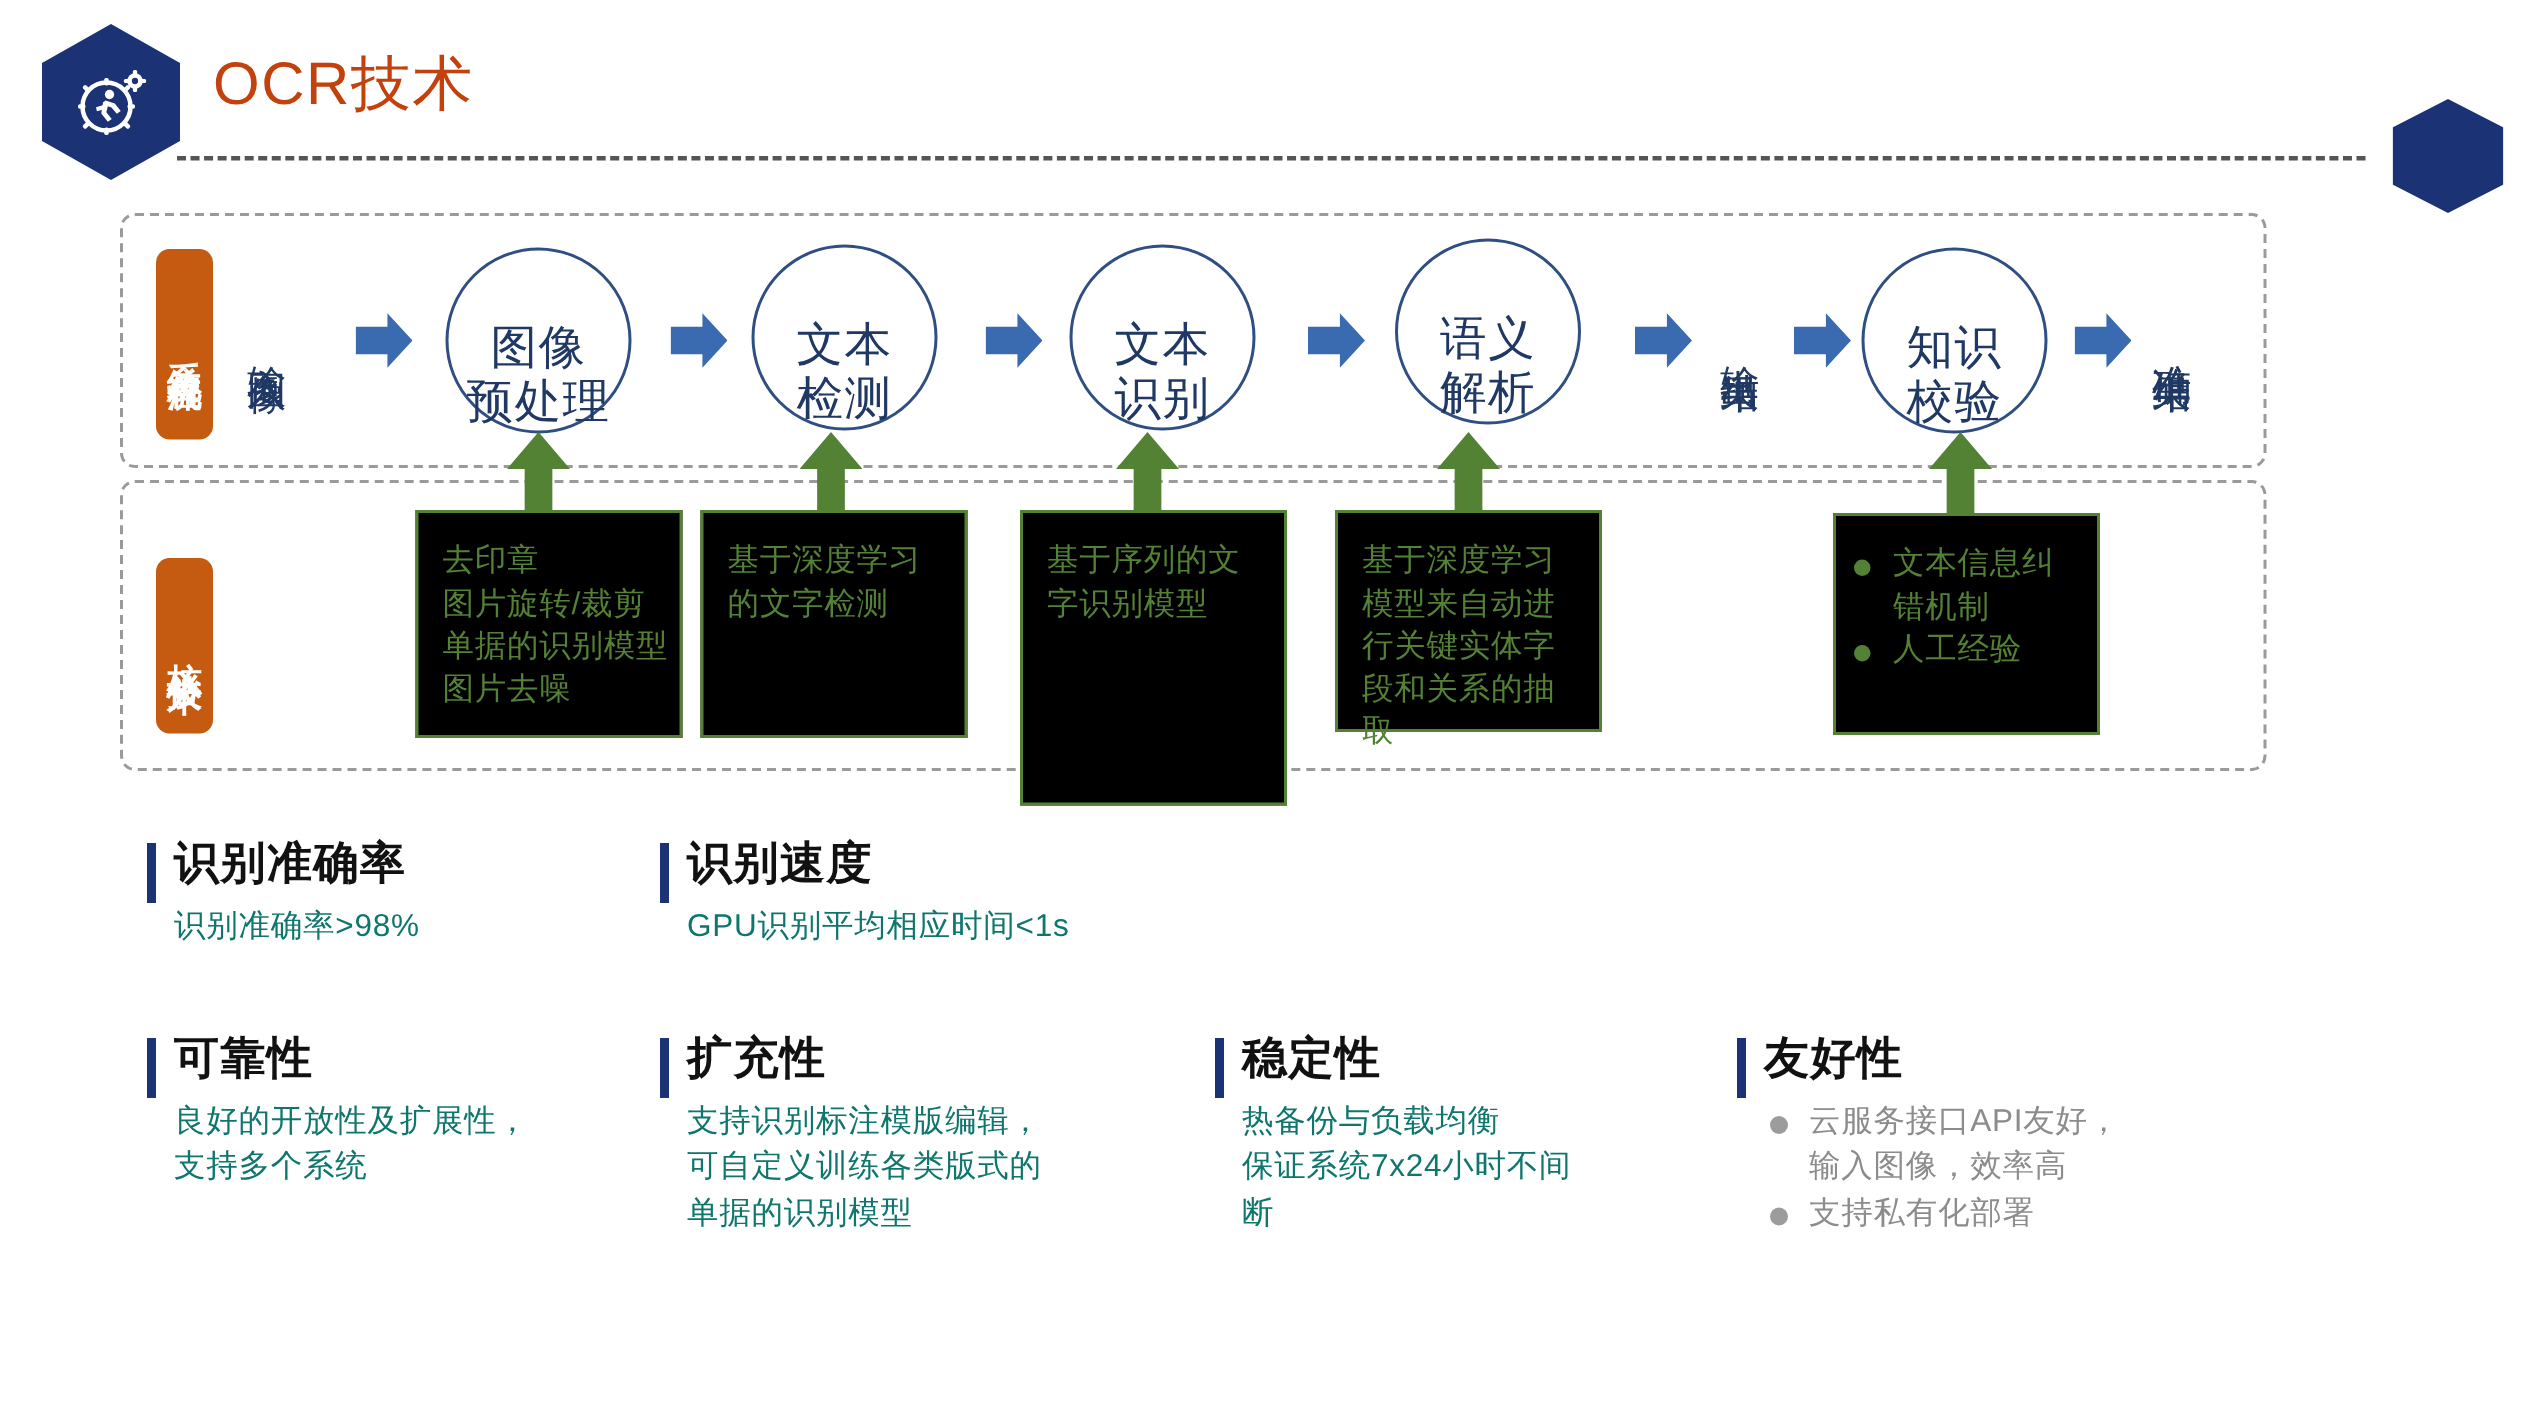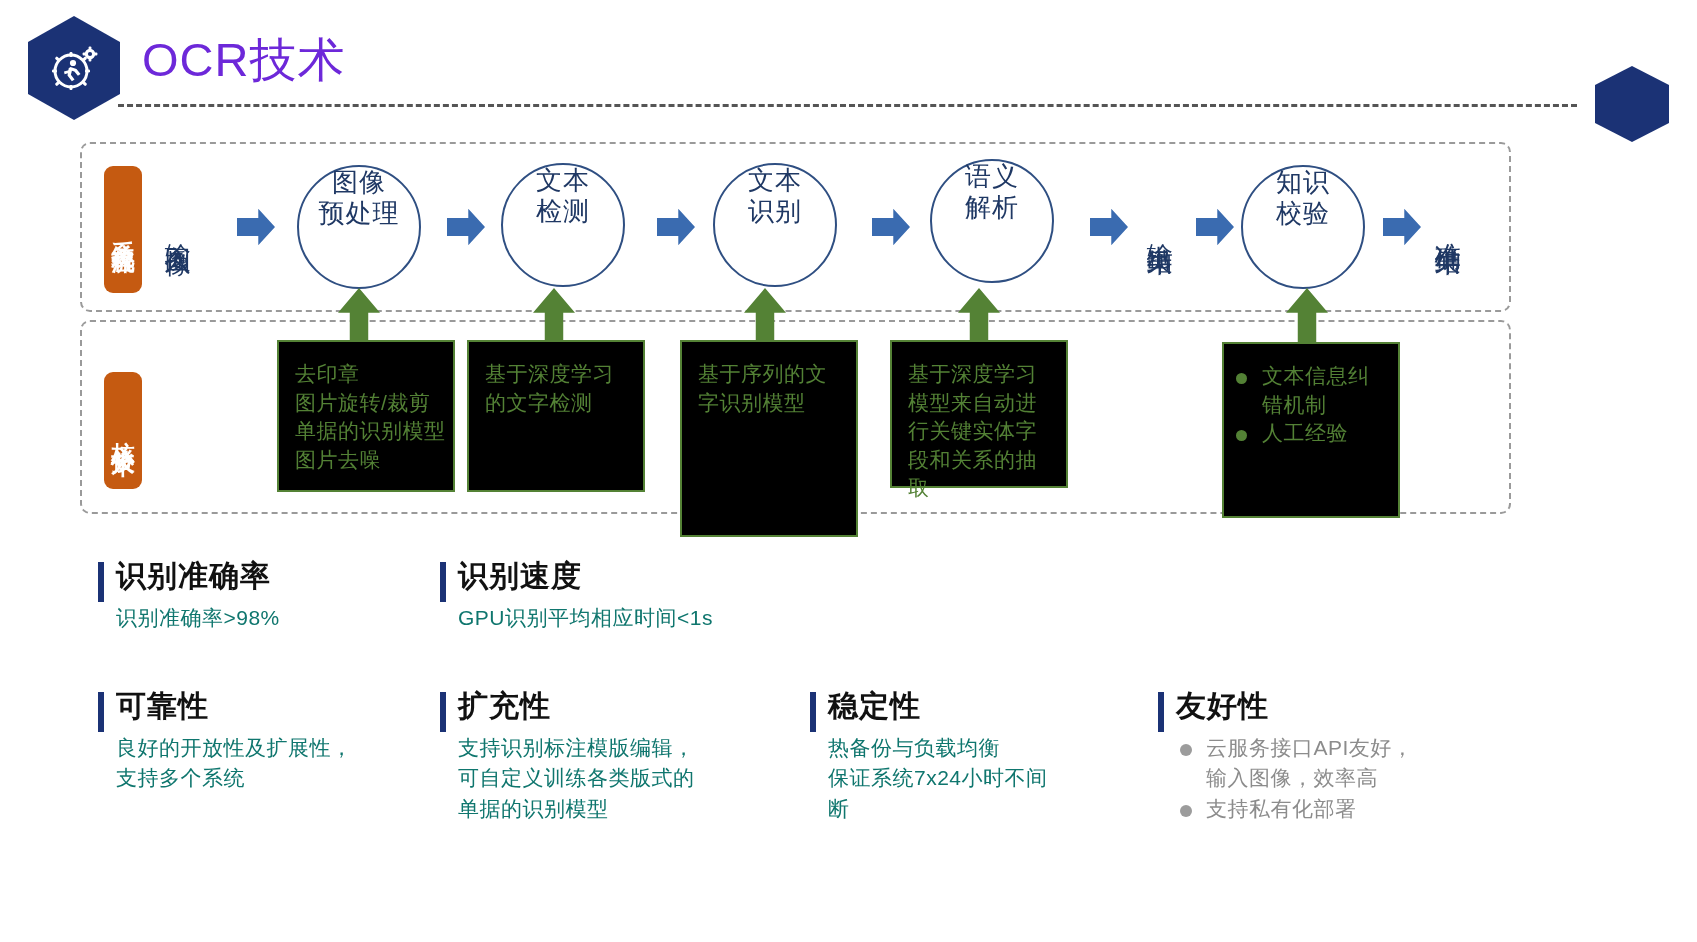--- a/index.html
+++ b/index.html
@@ -17,21 +17,21 @@
   .header{position:absolute;left:0;top:0;width:100%;height:140px;}
   .logo-hex{
     position:absolute;left:28px;top:16px;width:92px;height:104px;
     background:#1b3275;
     clip-path:polygon(50% 0%,100% 25%,100% 75%,50% 100%,0% 75%,0% 25%);
     display:flex;align-items:center;justify-content:center;
   }
   .logo-hex svg{display:block;}
   .title{
     position:absolute;left:142px;top:34px;
-    font-size:47px;line-height:1.1;color:#6d28d9;letter-spacing:1px;
+    font-size:40px;line-height:1.1;color:#c2410c;letter-spacing:1px;
     font-weight:400;white-space:nowrap;
   }
   .header-rule{
     position:absolute;left:118px;top:104px;right:120px;
     border-top:3px dashed #555;height:0;
   }
   .deco-hex{
     position:absolute;right:28px;top:66px;width:74px;height:76px;
     background:#1b3275;
     clip-path:polygon(50% 0%,100% 25%,100% 75%,50% 100%,0% 75%,0% 25%);
@@ -64,22 +64,22 @@
     font-weight:500;
     display:flex;align-items:center;justify-content:center;
   }
   #lbl-input{left:164px;top:166px;height:124px;}
   #lbl-output{left:1146px;top:166px;height:124px;}
   #lbl-final{left:1434px;top:166px;height:124px;}
 
   .node{
     position:absolute;width:124px;height:124px;border-radius:50%;
     border:2px solid #2f4f82;background:#fff;
-    display:flex;align-items:flex-start;justify-content:center;text-align:center;
-    color:#1f3864;font-size:26px;line-height:1.18;letter-spacing:1px;
+    display:flex;align-items:flex-end;justify-content:center;text-align:center;
+    color:#1f3864;font-size:31px;line-height:1.18;letter-spacing:1px;
     box-sizing:border-box;font-weight:500;
   }
   #node-1{left:297px;top:165px;}
   #node-2{left:501px;top:163px;}
   #node-3{left:713px;top:163px;}
   #node-4{left:930px;top:159px;}
   #node-5{left:1241px;top:165px;}
 
   .arr-r{
     position:absolute;width:38px;height:38px;
@@ -109,21 +109,21 @@
   .gbox{
     position:absolute;border:2px solid #548235;background:#000000;
     box-sizing:border-box;color:#538135;
     font-size:21px;line-height:1.36;letter-spacing:0.5px;
     padding:18px 14px 10px 16px;
   }
   #gb-1{left:277px;top:340px;width:178px;height:152px;}
   #gb-2{left:467px;top:340px;width:178px;height:152px;}
   #gb-3{left:680px;top:340px;width:178px;height:197px;}
   #gb-4{left:890px;top:340px;width:178px;height:148px;}
-  #gb-5{left:1222px;top:342px;width:178px;height:176px;padding-left:8px;}
+  #gb-5{left:1222px;top:342px;width:178px;height:148px;padding-left:8px;}
   .gbox .ln{white-space:nowrap;}
   .gbox ul{margin:0;padding:0 0 0 26px;list-style:none;}
   .gbox li{position:relative;padding-left:4px;white-space:normal;}
   .gbox li::before{
     content:"";position:absolute;left:-22px;top:11px;
     width:11px;height:11px;border-radius:50%;background:#538135;
   }
 
   
   .feat{position:absolute;padding-left:18px;}

